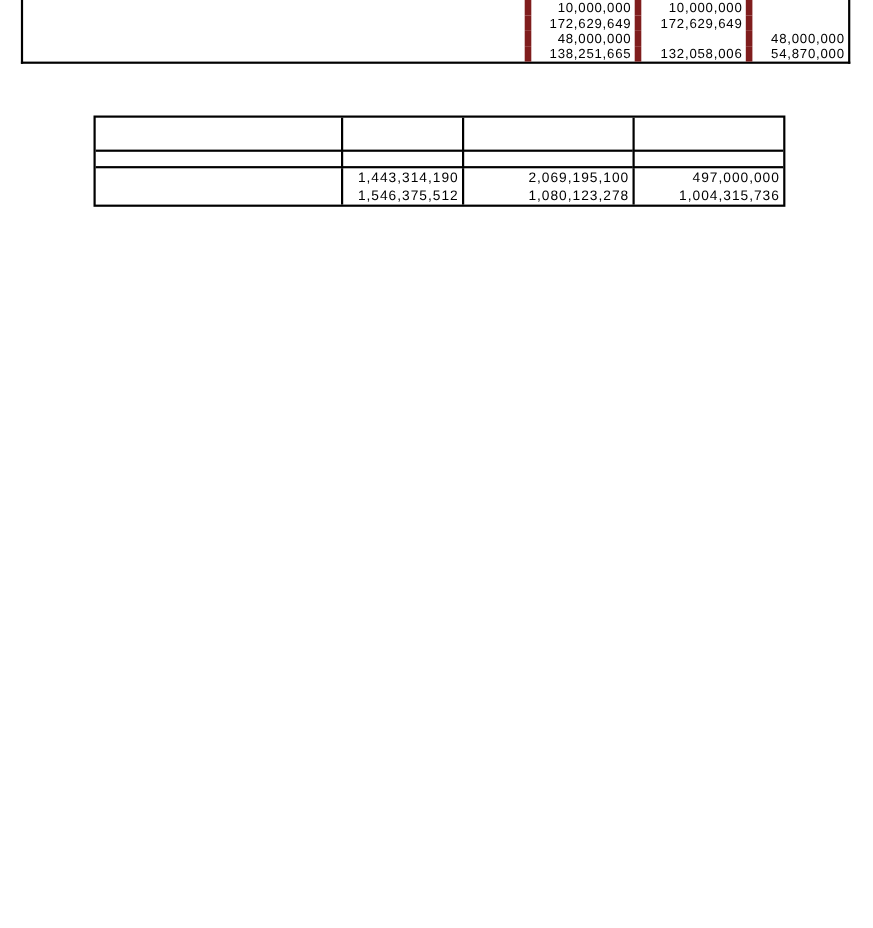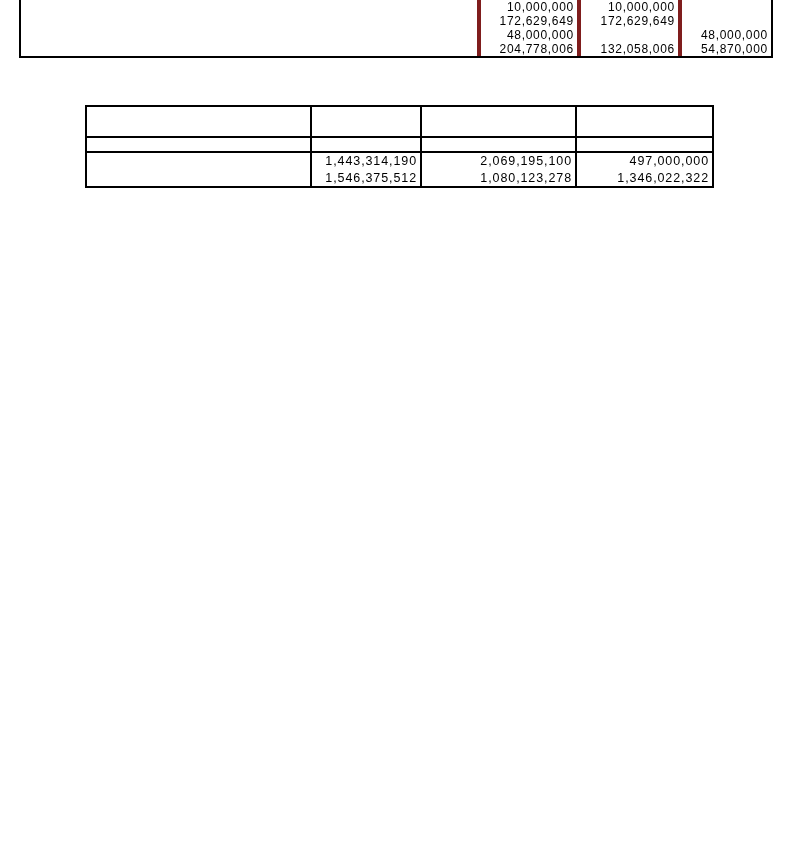--- a/index.html
+++ b/index.html
@@ -35,21 +35,21 @@
     box-sizing: border-box;
     display: flex;
     align-items: center;
     justify-content: flex-end;
     padding-right: 3px;
     font-size: 12px;
     letter-spacing: 0.7px;
     white-space: nowrap;
     overflow: hidden;
   }
-  .top-table .cell.bl { border-left: 4px solid #7f1d1d; }
+  .top-table .cell.bl { border-left: 6px solid #7f1d1d; }
 
   
   .bottom-table {
     position: absolute;
     left: 85px;
     top: 105px;
     width: 629px;
     height: 83px;
     box-sizing: border-box;
     border: 2px solid #000;
@@ -85,21 +85,21 @@
   <div class="cell bl">172,629,649</div>
   <div class="cell bl">172,629,649</div>
   <div class="cell bl"></div>
 
   <div class="cell"></div>
   <div class="cell bl">48,000,000</div>
   <div class="cell bl"></div>
   <div class="cell bl">48,000,000</div>
 
   <div class="cell"></div>
-  <div class="cell bl">204,778,006</div>
+  <div class="cell bl">138,251,665</div>
   <div class="cell bl">132,058,006</div>
   <div class="cell bl">54,870,000</div>
 </div>
 
 <div class="bottom-table">
 
   <div class="cell bb"></div>
   <div class="cell bl bb"></div>
   <div class="cell bl bb"></div>
   <div class="cell bl bb"></div>
@@ -110,14 +110,14 @@
   <div class="cell bl bb"></div>
 
   <div class="cell"></div>
   <div class="cell bl">1,443,314,190</div>
   <div class="cell bl">2,069,195,100</div>
   <div class="cell bl">497,000,000</div>
 
   <div class="cell"></div>
   <div class="cell bl">1,546,375,512</div>
   <div class="cell bl">1,080,123,278</div>
-  <div class="cell bl">1,346,022,322</div>
+  <div class="cell bl">1,004,315,736</div>
 </div>
 
 </body></html>

